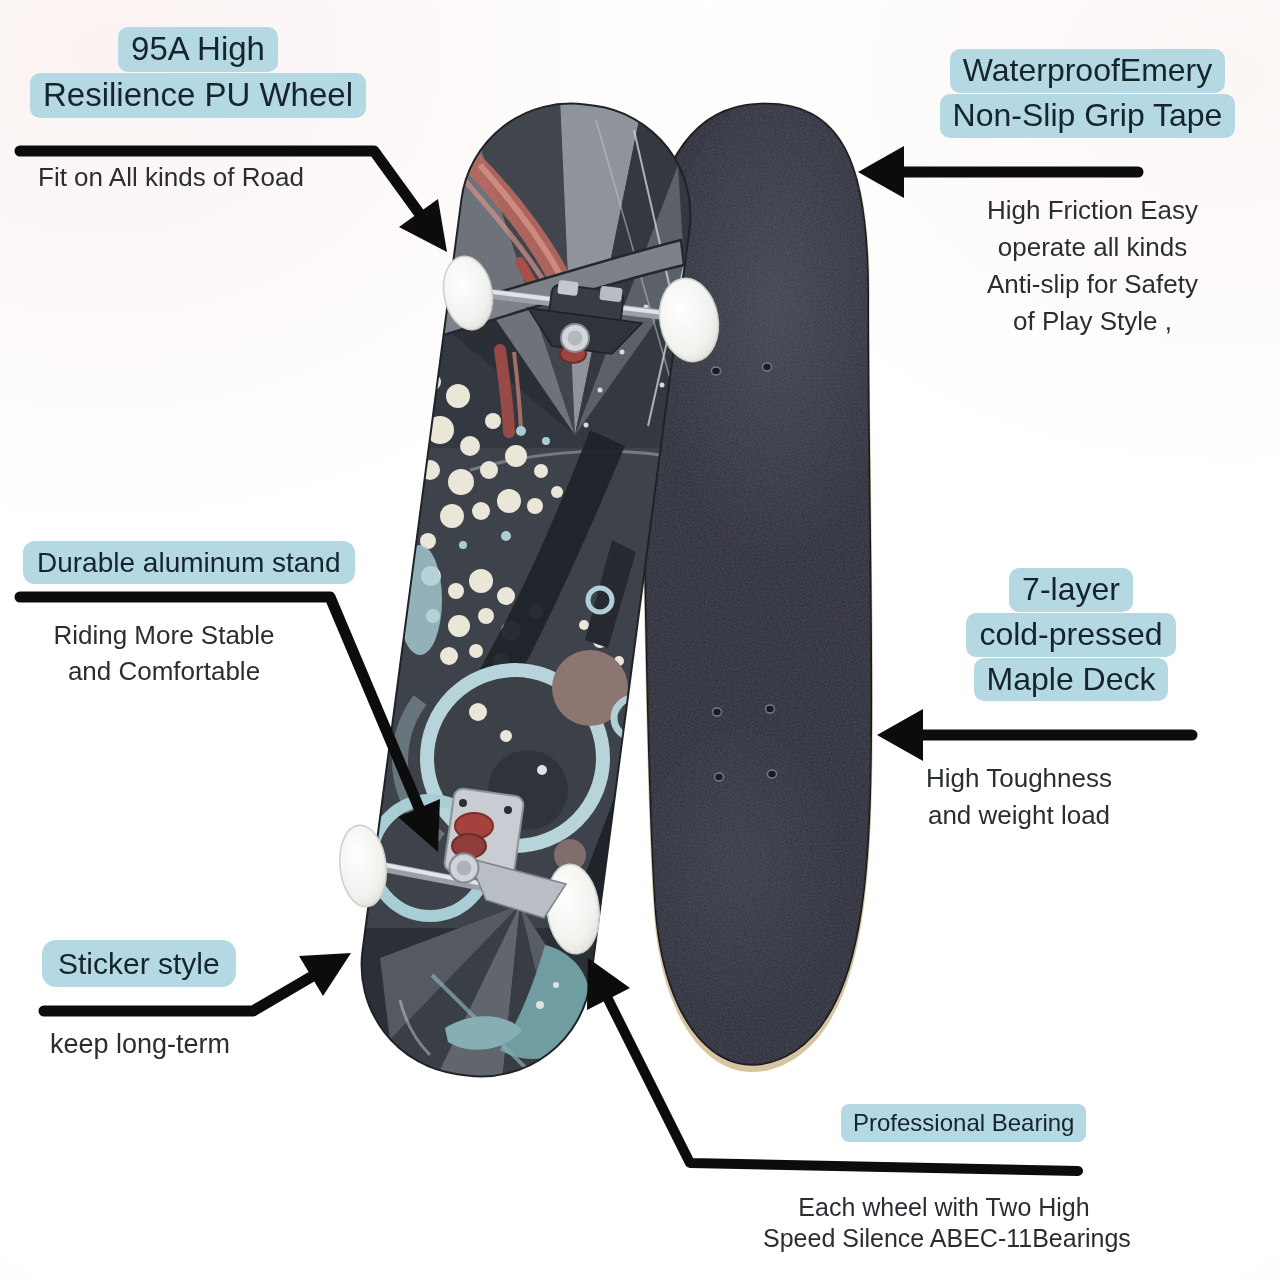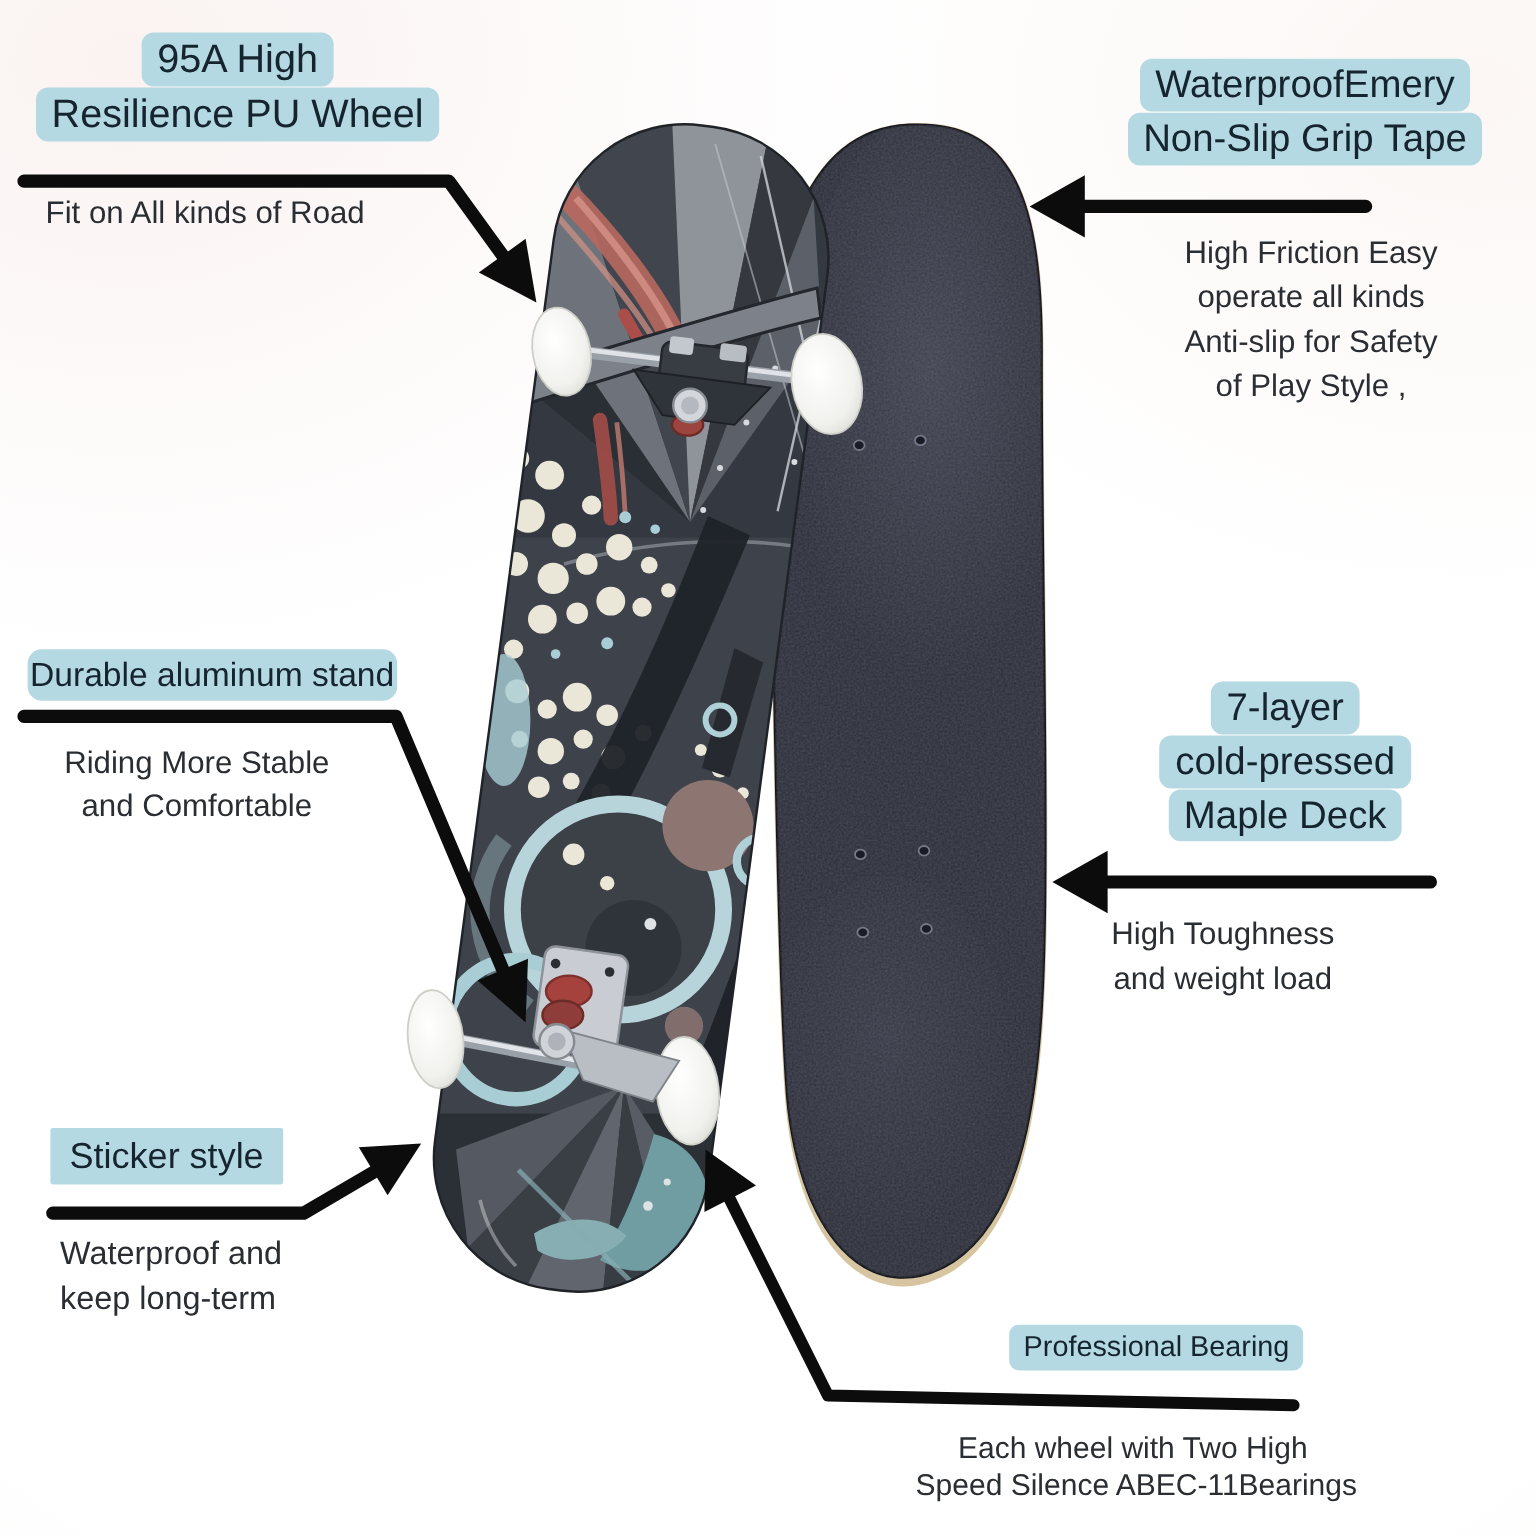--- a/index.html
+++ b/index.html
@@ -23,27 +23,27 @@
   .desc{color:#2a2e33;white-space:nowrap;}
   .desc.center{text-align:center;}
   
   #c-wheel-title{left:12px;top:27px;width:372px;}
   #c-wheel-title .pill{font-size:33px;}
   #c-wheel-desc{left:38px;top:162px;font-size:26px;}
   #c-grip-title{left:915px;top:49px;width:345px;}
   #c-grip-title .pill{font-size:32px;}
   #c-grip-desc{left:935px;top:192px;width:315px;font-size:26px;line-height:37px;}
   #c-stand-title{left:23px;top:541px;}
-  #c-stand-title .pill{font-size:28px;border-radius:12px;padding:5px 2px;}
+  #c-stand-title .pill{font-size:28px;border-radius:12px;padding:5px 14px;}
   #c-stand-desc{left:18px;top:617px;width:292px;font-size:26px;line-height:36px;}
   #c-deck-title{left:928px;top:568px;width:286px;}
   #c-deck-title .pill{font-size:32px;}
   #c-deck-desc{left:876px;top:760px;width:286px;font-size:26px;line-height:37px;}
   #c-sticker-title{left:42px;top:940px;}
-  #c-sticker-title .pill{font-size:30px;border-radius:2px;padding:6px 16px;}
+  #c-sticker-title .pill{font-size:30px;border-radius:14px;padding:6px 16px;}
   #c-sticker-desc{left:50px;top:1025px;font-size:27px;line-height:38px;}
   #c-bearing-title{left:841px;top:1104px;align-items:flex-end;}
   #c-bearing-title .pill{font-size:24px;border-radius:8px;padding:5px 12px;}
   #c-bearing-desc{left:763px;top:1192px;width:362px;font-size:25px;line-height:31px;}
 </style>
 </head>
 <body>
 
 <div id="stage">
 
@@ -280,21 +280,20 @@
   </div>
   <div class="callout desc center" id="c-deck-desc">
     <div>High Toughness</div>
     <div>and weight load</div>
   </div>
 
   <div class="callout title-lines left" id="c-sticker-title">
     <span class="pill">Sticker style</span>
   </div>
   <div class="callout desc" id="c-sticker-desc">
-    <div>Waterproof and</div>
     <div>keep long-term</div>
   </div>
 
   <div class="callout title-lines left" id="c-bearing-title">
     <span class="pill">Professional Bearing</span>
   </div>
   <div class="callout desc center" id="c-bearing-desc">
     <div>Each wheel with Two High</div>
     <div>Speed Silence ABEC-11Bearings</div>
   </div>

